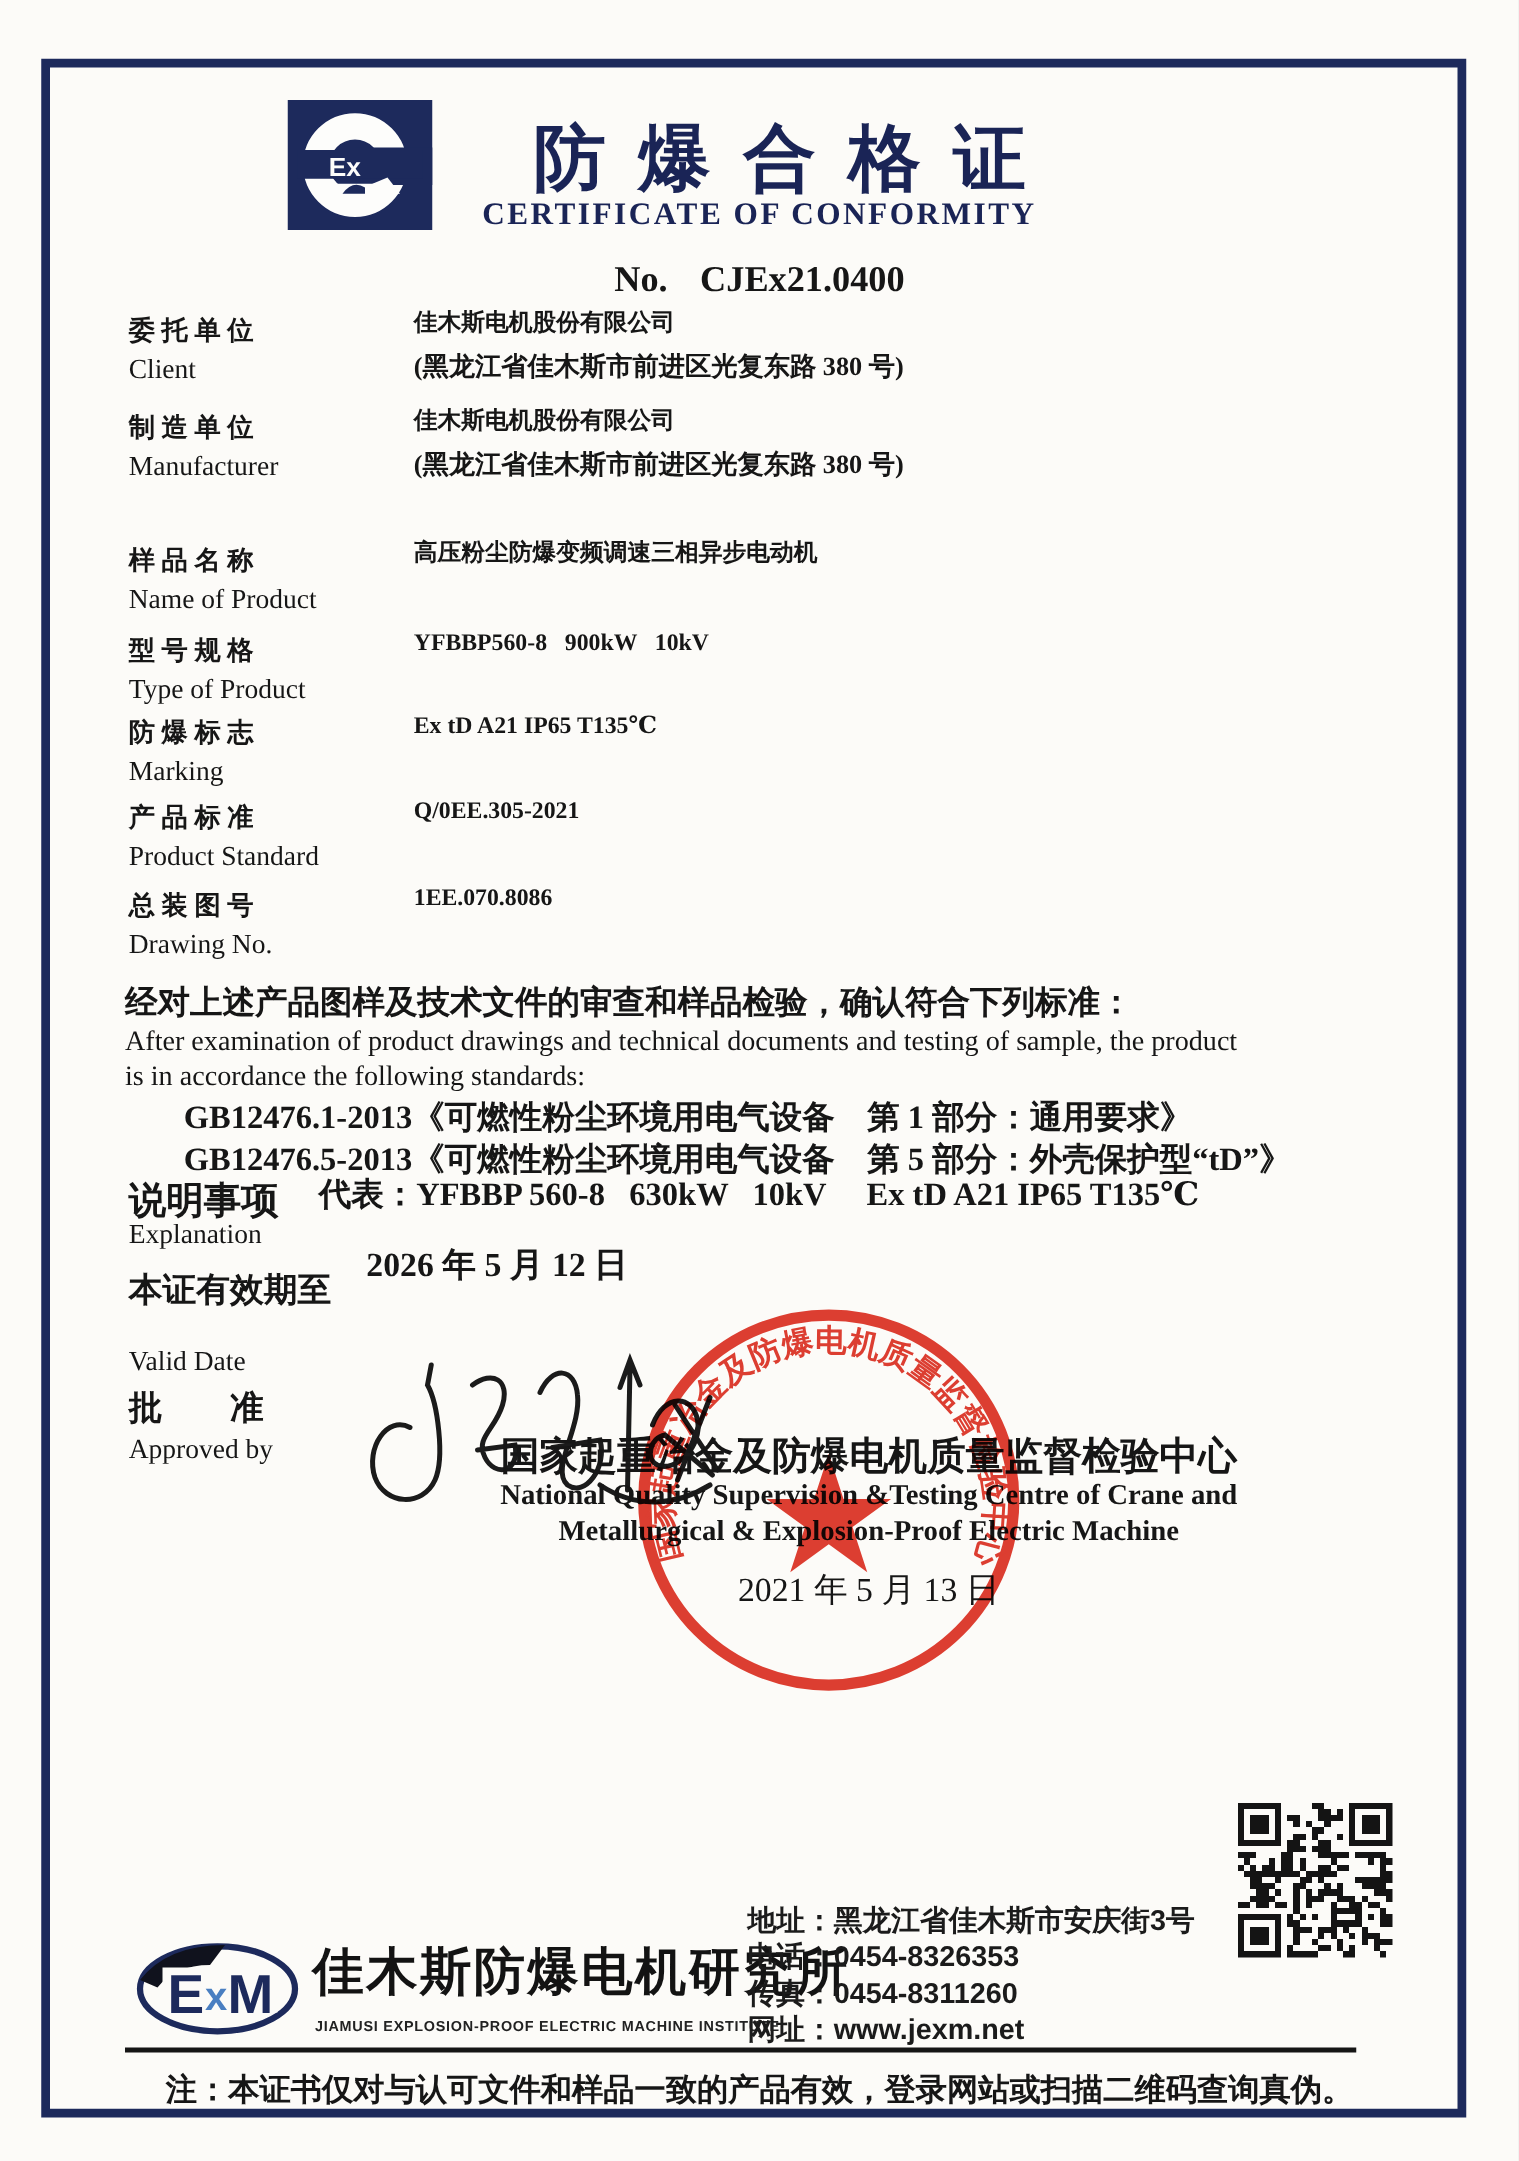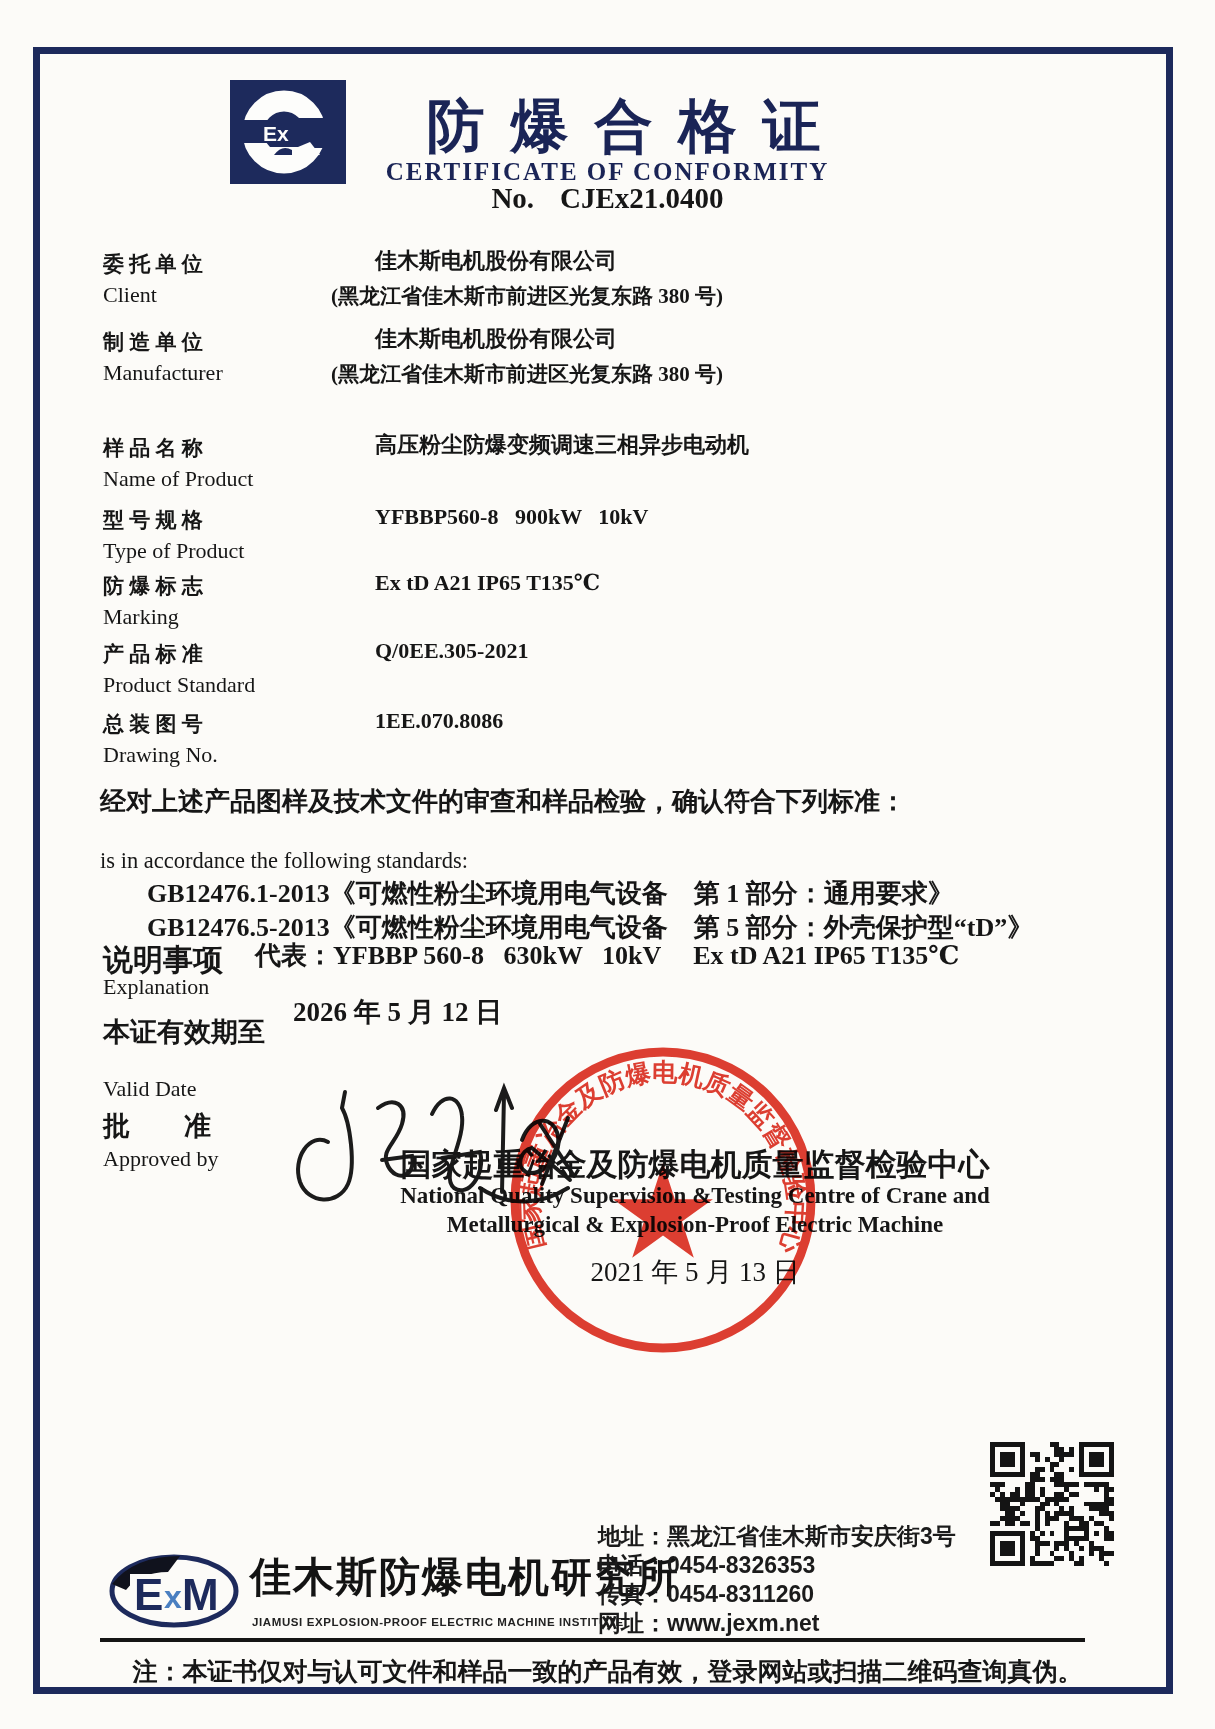--- a/index.html
+++ b/index.html
@@ -18,30 +18,30 @@
   
   .ex-logo{left:230px;top:80px;width:116px;height:104px;}
   .title-cn{
     left:0;top:88px;width:1215px;text-align:center;
     color:#1a2456;font-size:58px;font-weight:700;letter-spacing:26px;text-indent:26px;padding-left:16px;
   }
   .title-en{
     left:0;top:158px;width:1215px;text-align:center;
     color:#1a2456;font-size:25px;font-weight:700;letter-spacing:2px;
   }
-  .cert-no{left:0;top:182px;width:1215px;text-align:center;font-size:29px;font-weight:700;}
+  .cert-no{left:0;top:208px;width:1215px;text-align:center;font-size:29px;font-weight:700;}
   .cert-no .no-label{margin-right:26px;}
 
   
   .field-row{left:103px;width:1010px;}
   .f-label{position:absolute;left:0;top:0;width:250px;}
   .f-cn{font-size:21px;font-weight:700;line-height:1.15;}
   .f-en{font-size:22px;line-height:1.2;margin-top:6px;}
   .f-value{position:absolute;left:228px;top:-4px;width:780px;}
-  .f-main{font-size:22px;font-weight:700;line-height:1.2;margin-left:44px;}
+  .f-main{font-size:19px;font-weight:700;line-height:1.2;}
   .f-sub{font-size:21px;font-weight:600;margin-top:8px;}
   .r1{top:252px;} .r2{top:330px;} .r3{top:436px;} .r4{top:508px;}
   .r5{top:574px;} .r6{top:642px;} .r7{top:712px;}
 
   
   .stmt-cn{left:100px;top:784px;width:1015px;font-size:26px;font-weight:700;}
   .stmt-en1{left:100px;top:820px;width:1015px;font-size:22.5px;}
   .stmt-en2{left:100px;top:848px;width:1015px;font-size:22.5px;}
   .std1{left:147px;top:876px;width:990px;font-size:26px;font-weight:600;}
   .std2{left:147px;top:910px;width:990px;font-size:26px;font-weight:600;}
@@ -165,20 +165,21 @@
     <div class="f-label">
         <div class="f-cn">总 装 图 号</div>
         <div class="f-en">Drawing No.</div>
       </div>
     <div class="f-value">
         <div class="f-main pre">1EE.070.8086</div>
       </div>
   </div>
 
   <div class="abs stmt-cn">经对上述产品图样及技术文件的审查和样品检验，确认符合下列标准：</div>
+  <div class="abs stmt-en1">After examination of product drawings and technical documents and testing of sample, the product</div>
   <div class="abs stmt-en2">is in accordance the following standards:</div>
   <div class="abs std1">GB12476.1-2013《可燃性粉尘环境用电气设备　第 1 部分：通用要求》</div>
   <div class="abs std2">GB12476.5-2013《可燃性粉尘环境用电气设备　第 5 部分：外壳保护型“tD”》</div>
 
   <div class="abs expl-label">说明事项</div>
   <div class="abs expl-en">Explanation</div>
   <div class="abs expl-value pre">代表：YFBBP 560-8   630kW   10kV     Ex tD A21 IP65 T135℃</div>
 
   <div class="abs valid-label">本证有效期至</div>
   <div class="abs valid-en">Valid Date</div>

